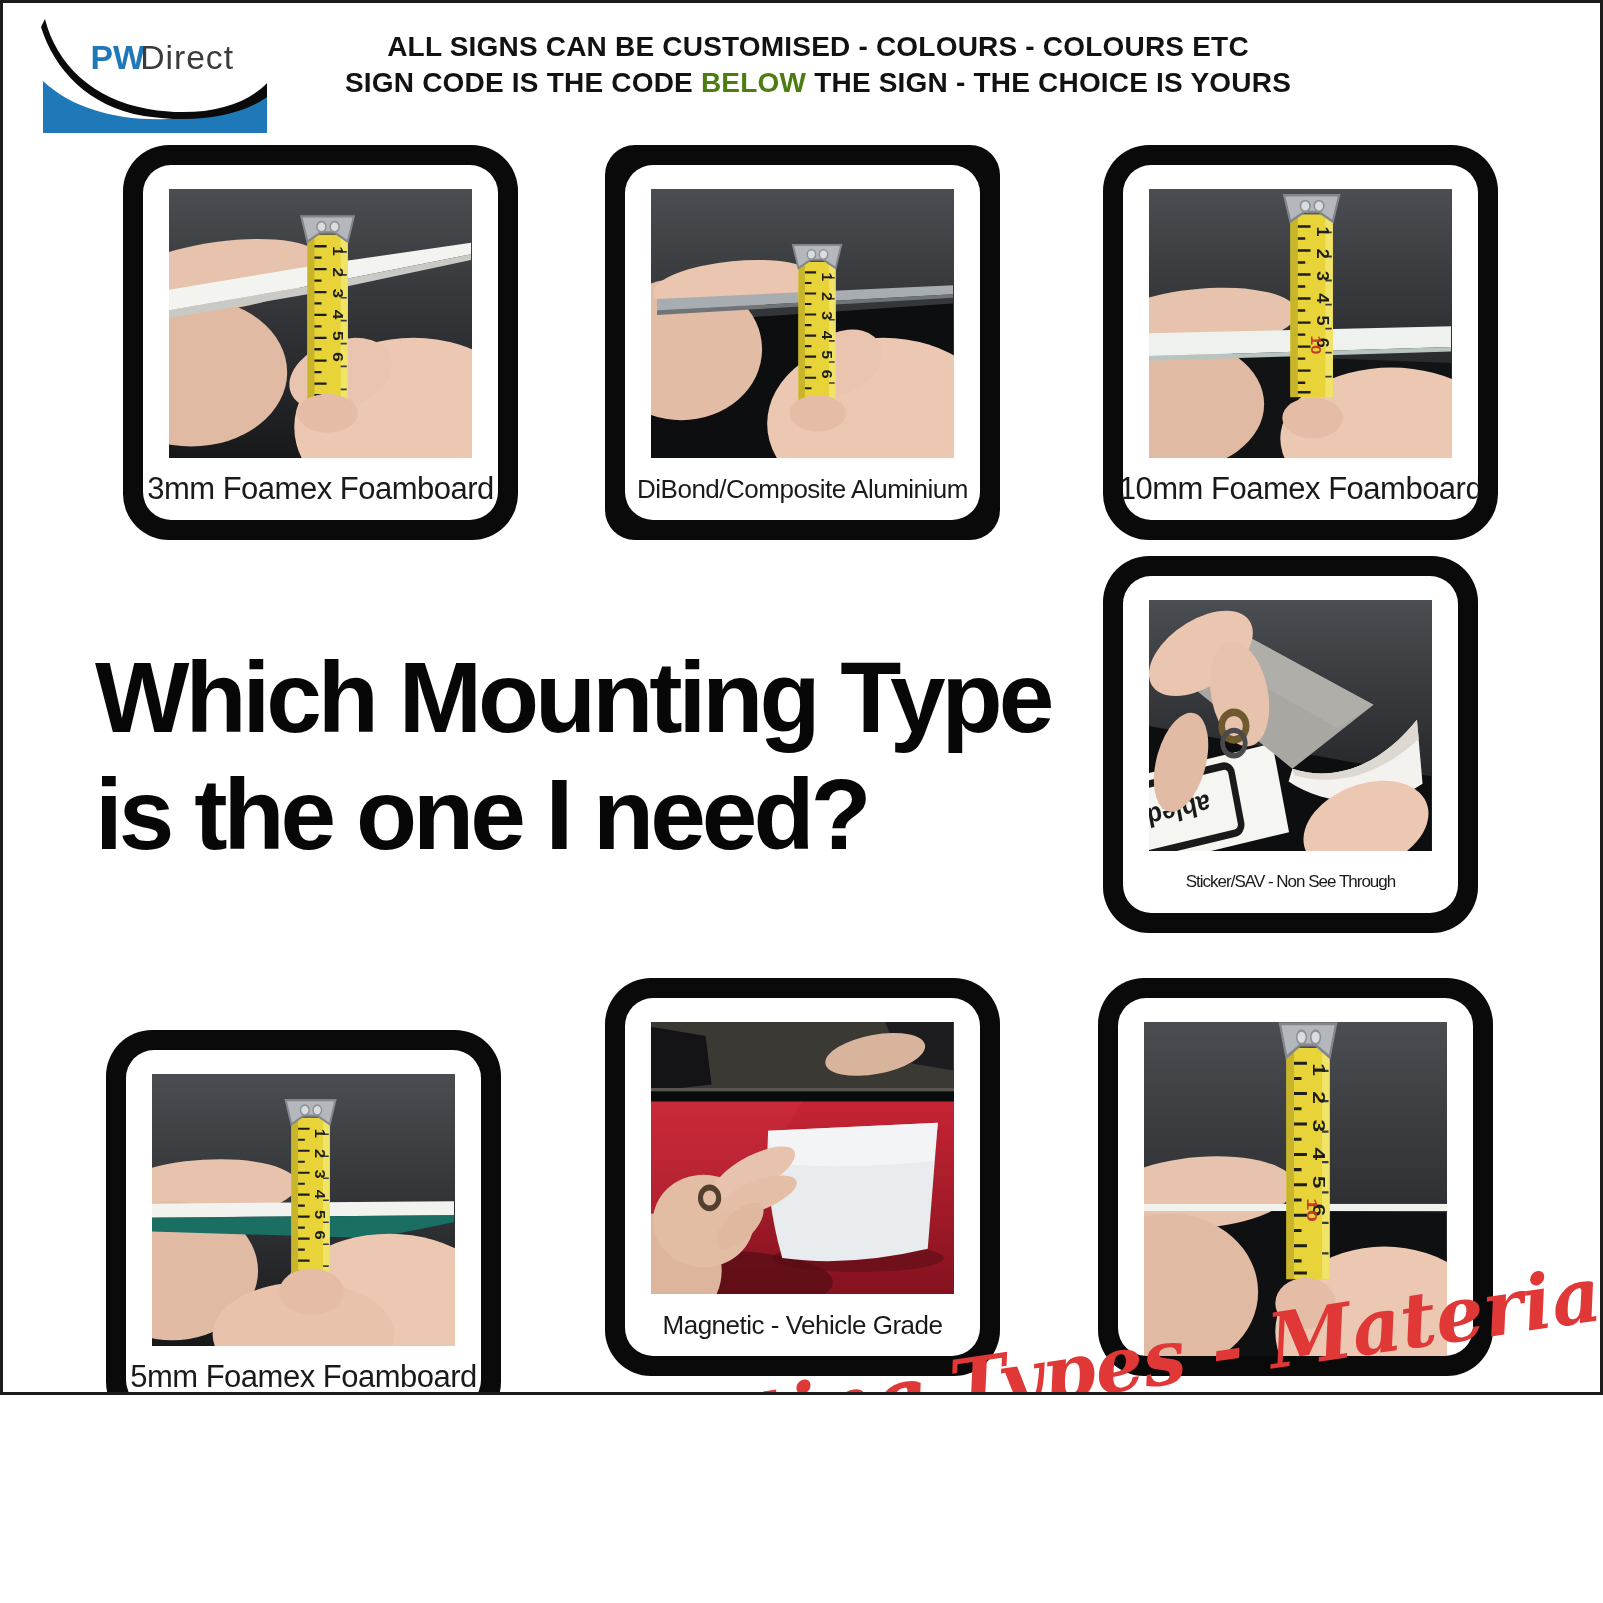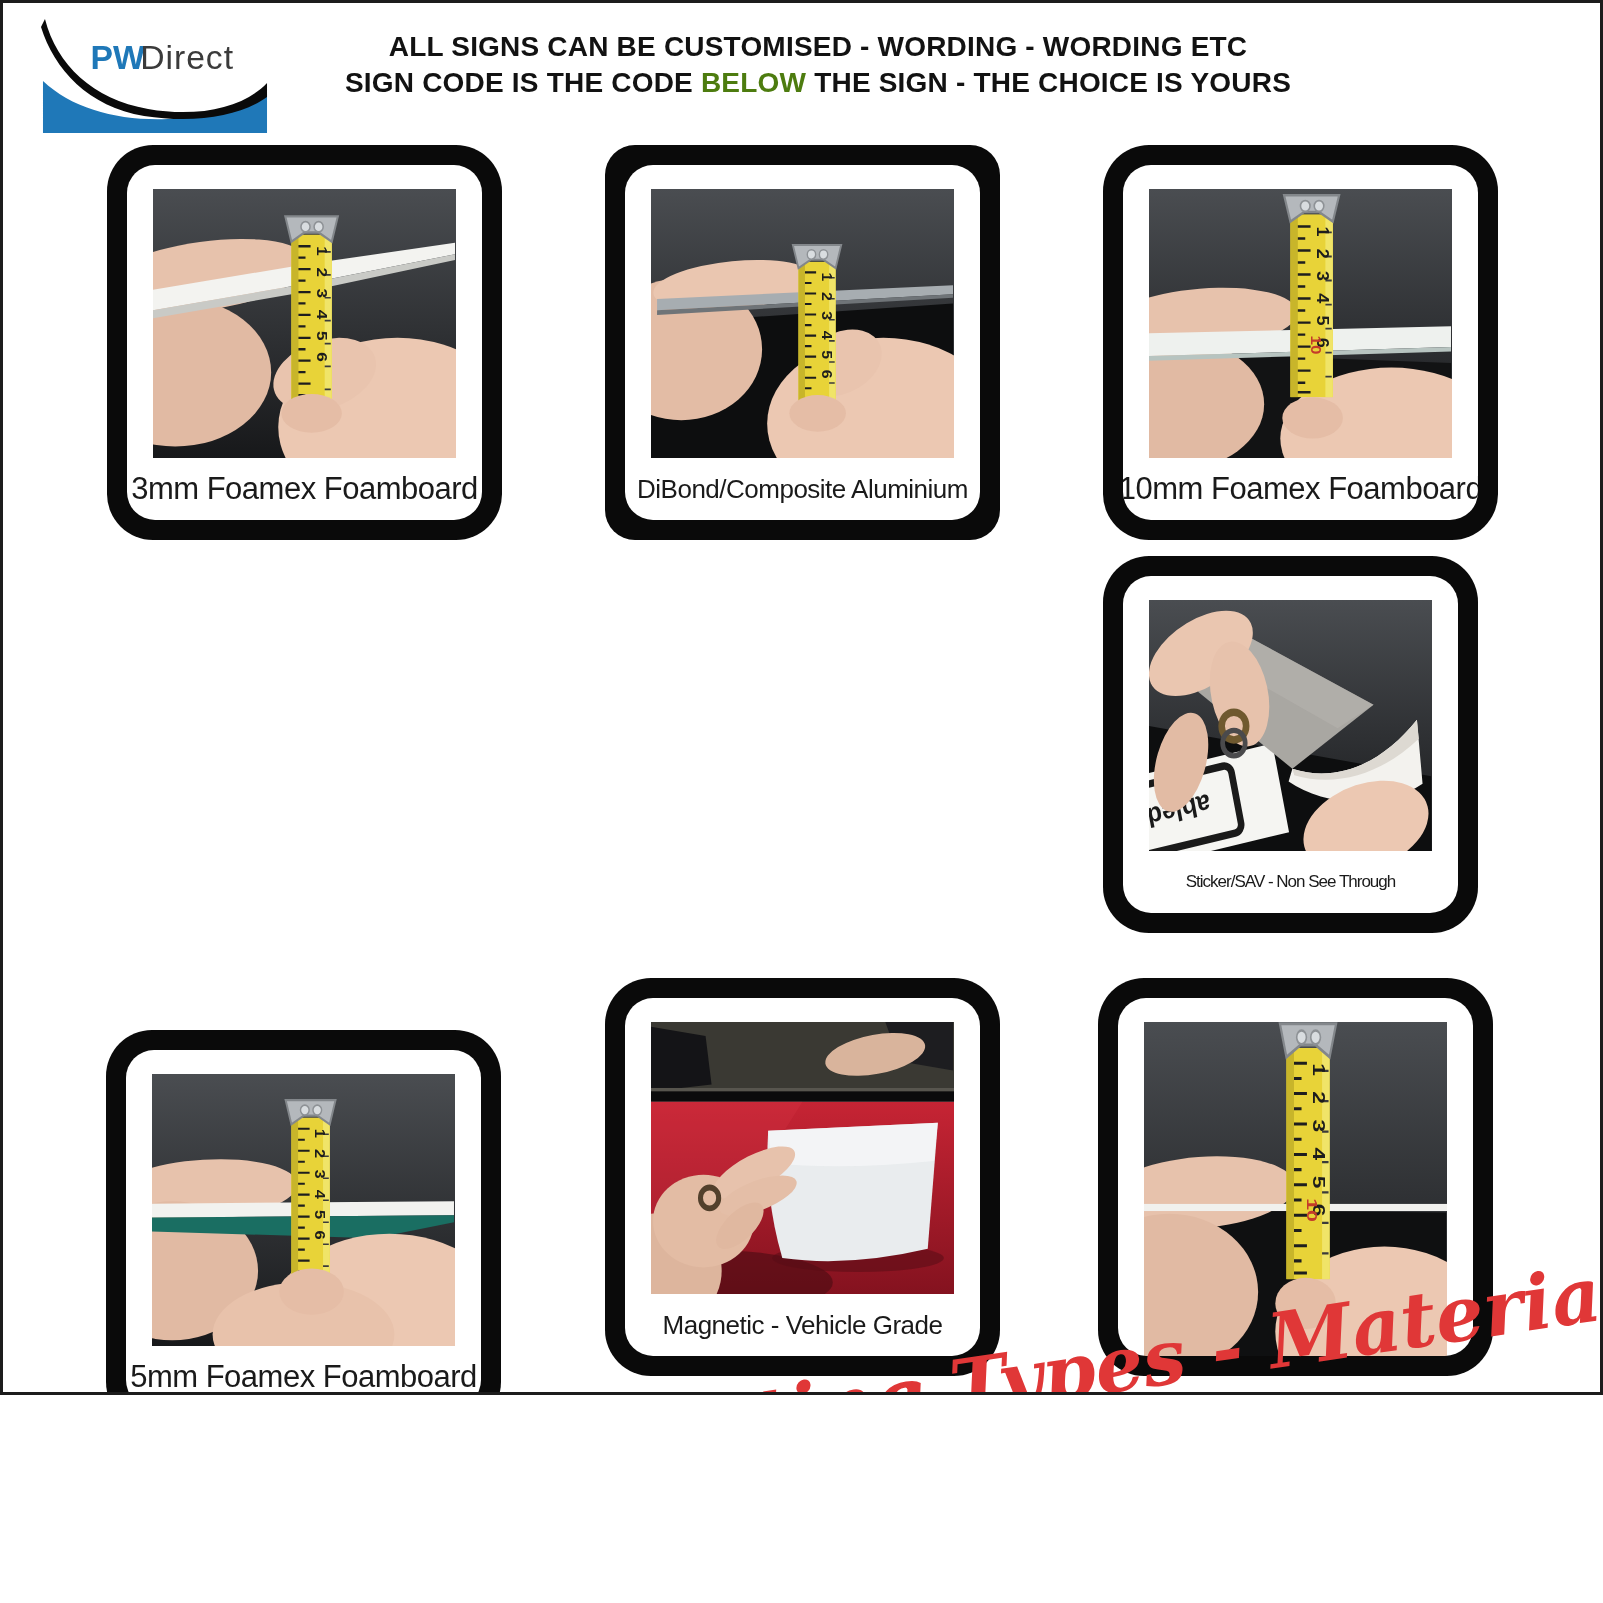--- a/index.html
+++ b/index.html
@@ -88,25 +88,25 @@
   <div class="logo logo-top">
     <svg viewBox="0 0 230 118" preserveAspectRatio="none">
       <path d="M2,64 C32,92 78,104 128,102 C172,100 206,90 228,76 L228,116 L2,116 Z" fill="#1F78B8"></path>
       <path d="M4,2 C16,48 52,82 108,92 C160,101 205,90 228,66 L228,80 C202,99 156,107 104,99 C48,90 13,52 0,10 Z" fill="#0A0A0A"></path>
       <text x="50" y="52" font-size="34" font-weight="bold" fill="#1F78B8" font-family="Liberation Sans, sans-serif">PW</text>
       <text x="100" y="52" font-size="34" font-weight="400" fill="#3B3B3B" font-family="Liberation Sans, sans-serif" letter-spacing="1">Direct</text>
     </svg>
   </div>
 
   <div class="header">
-    <div>ALL SIGNS CAN BE CUSTOMISED - WORDING - WORDING ETC</div>
+    <div>ALL SIGNS CAN BE CUSTOMISED - COLOURS - COLOURS ETC</div>
     <div><span>SIGN CODE IS THE CODE </span><span class="hl">BELOW</span><span> THE SIGN - THE CHOICE IS YOURS</span></div>
   </div>
 
-  <div class="tile" style="left:104px;top:142px;width:395px;height:395px;">
+  <div class="tile" style="left:120px;top:142px;width:395px;height:395px;">
     <div class="tile-inner">
       <div class="photo">
         <svg viewBox="0 0 300 235" preserveAspectRatio="none">
           <rect width="300" height="235" fill="url(#bgGrad)"></rect>
           <ellipse cx="50" cy="76" rx="105" ry="30" fill="#e7c2ac" transform="rotate(-7 50 76)"></ellipse>
           <ellipse cx="22" cy="160" rx="95" ry="65" fill="#e1baa3"></ellipse>
           <polygon points="0,88 150,66 299,47 299,57 150,83 0,106" fill="#f3f3f0"></polygon>
           <polygon points="0,106 150,83 299,57 299,62 150,90 0,113" fill="#c9cac6"></polygon>
           <ellipse cx="242" cy="208" rx="118" ry="78" fill="#ecc8b2"></ellipse>
           <ellipse cx="170" cy="162" rx="52" ry="30" fill="#e9c4ae" transform="rotate(-15 170 162)"></ellipse>
@@ -157,20 +157,24 @@
               <use href="#tape"></use>
             </g>
           <text transform="translate(160,128) rotate(90)" font-size="15" font-weight="bold" fill="#c43b2a">10</text>
           <ellipse cx="162" cy="200" rx="30" ry="18" fill="#e5bda6"></ellipse>
         </svg>
       </div>
       <div class="cap">10mm Foamex Foamboard</div>
     </div>
   </div>
 
+  <div class="question">
+    <div>Which Mounting Type</div>
+    <div>is the one I need?</div>
+  </div>
 
   <div class="tile" style="left:1100px;top:553px;width:375px;height:377px;">
     <div class="tile-inner">
       <div class="photo">
         <svg viewBox="0 0 300 235" preserveAspectRatio="none">
           <rect width="300" height="235" fill="url(#bgGrad)"></rect>
           <polygon points="0,118 299,165 299,235 0,235" fill="#0d0e0f"></polygon>
           <g transform="rotate(-12 70 185)">
             <rect x="-40" y="148" width="180" height="85" fill="#f5f5f2"></rect>
             <rect x="-26" y="158" width="118" height="64" rx="8" fill="none" stroke="#1a1a1a" stroke-width="7"></rect>

